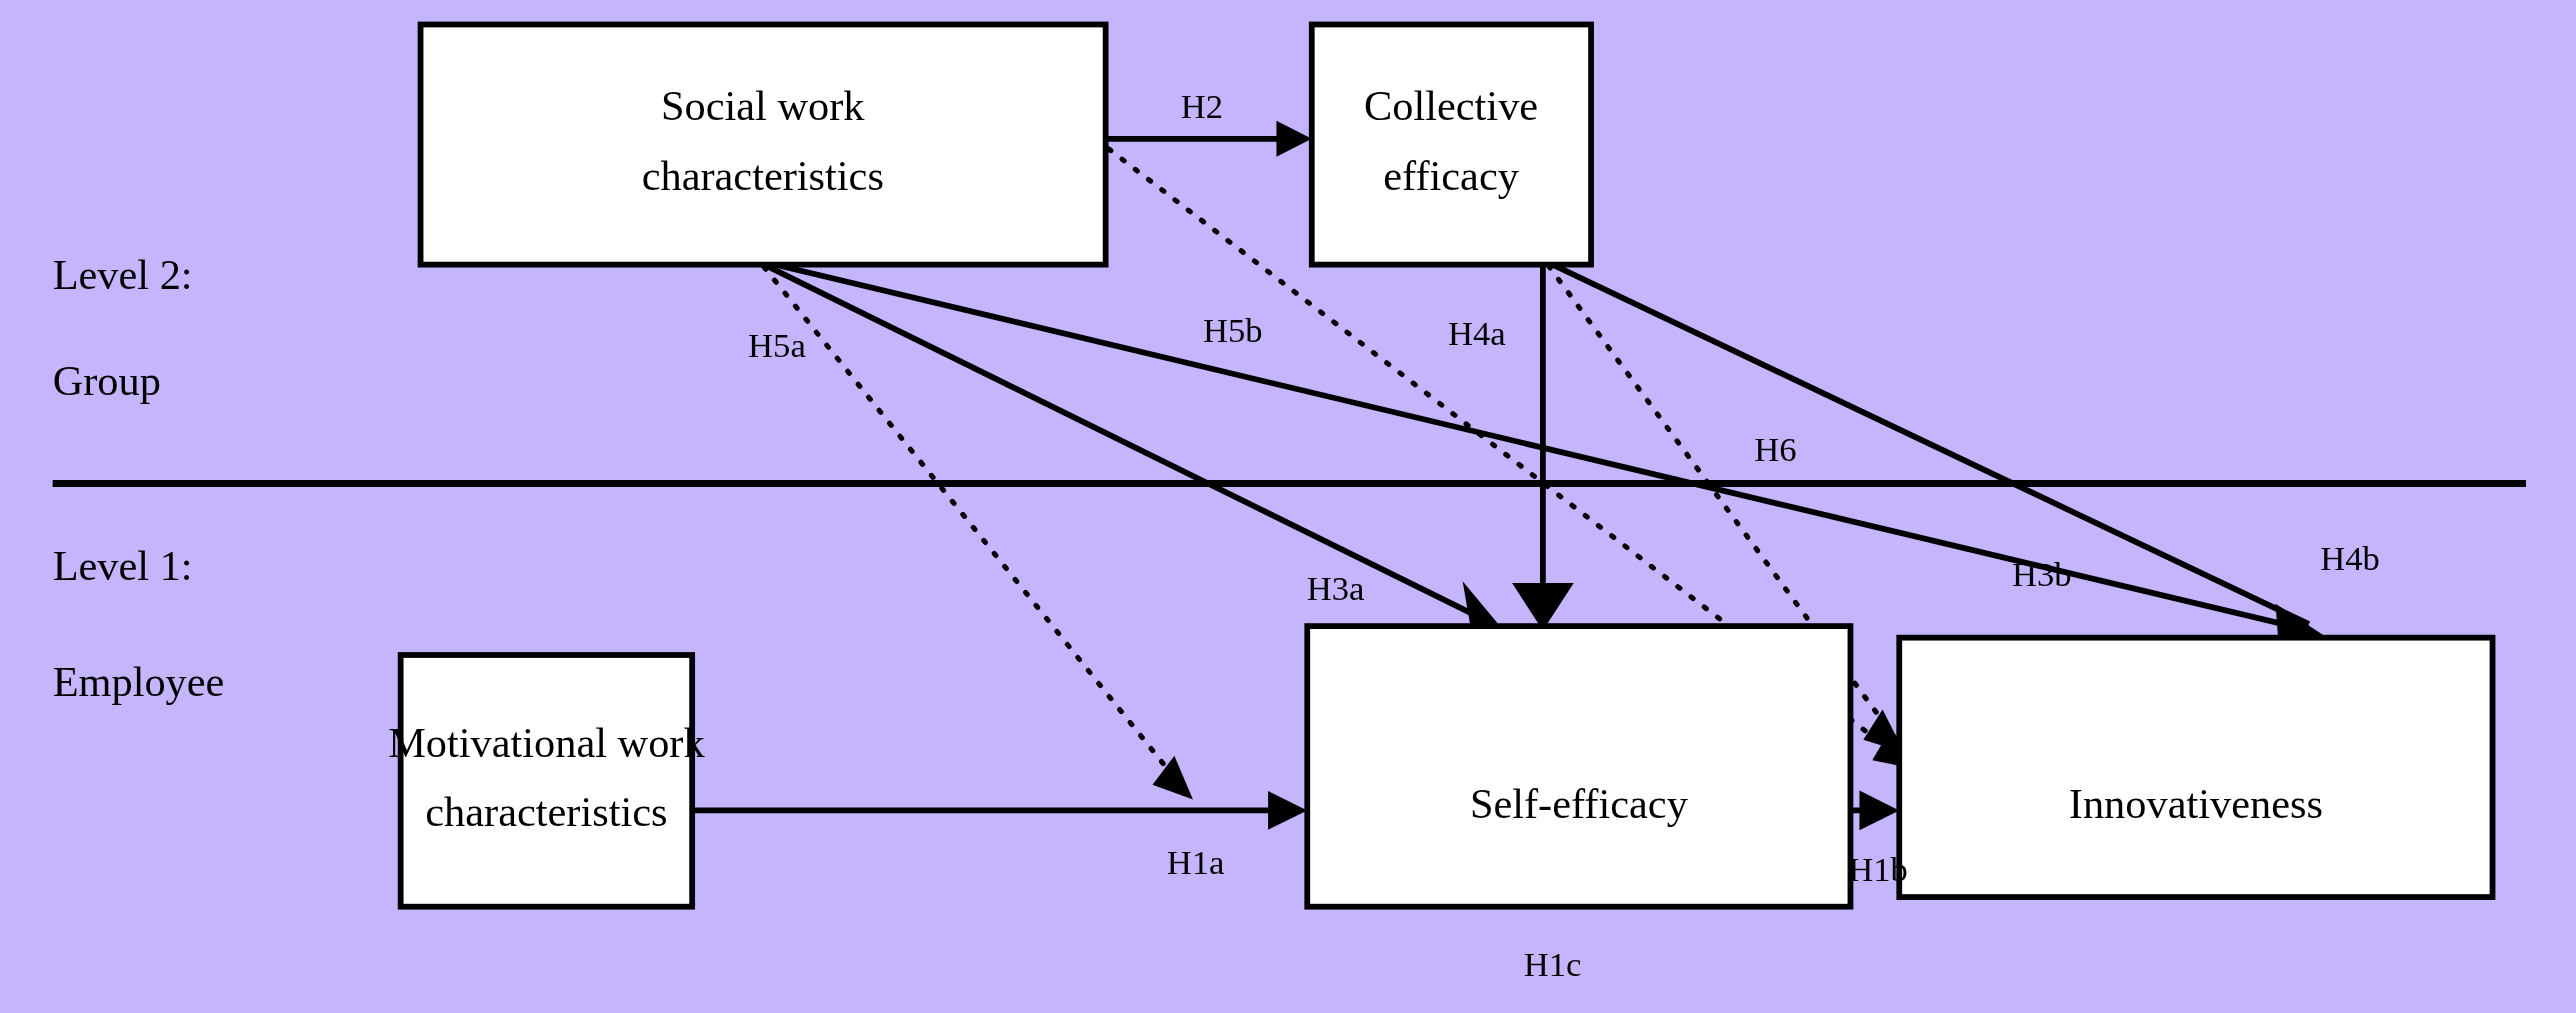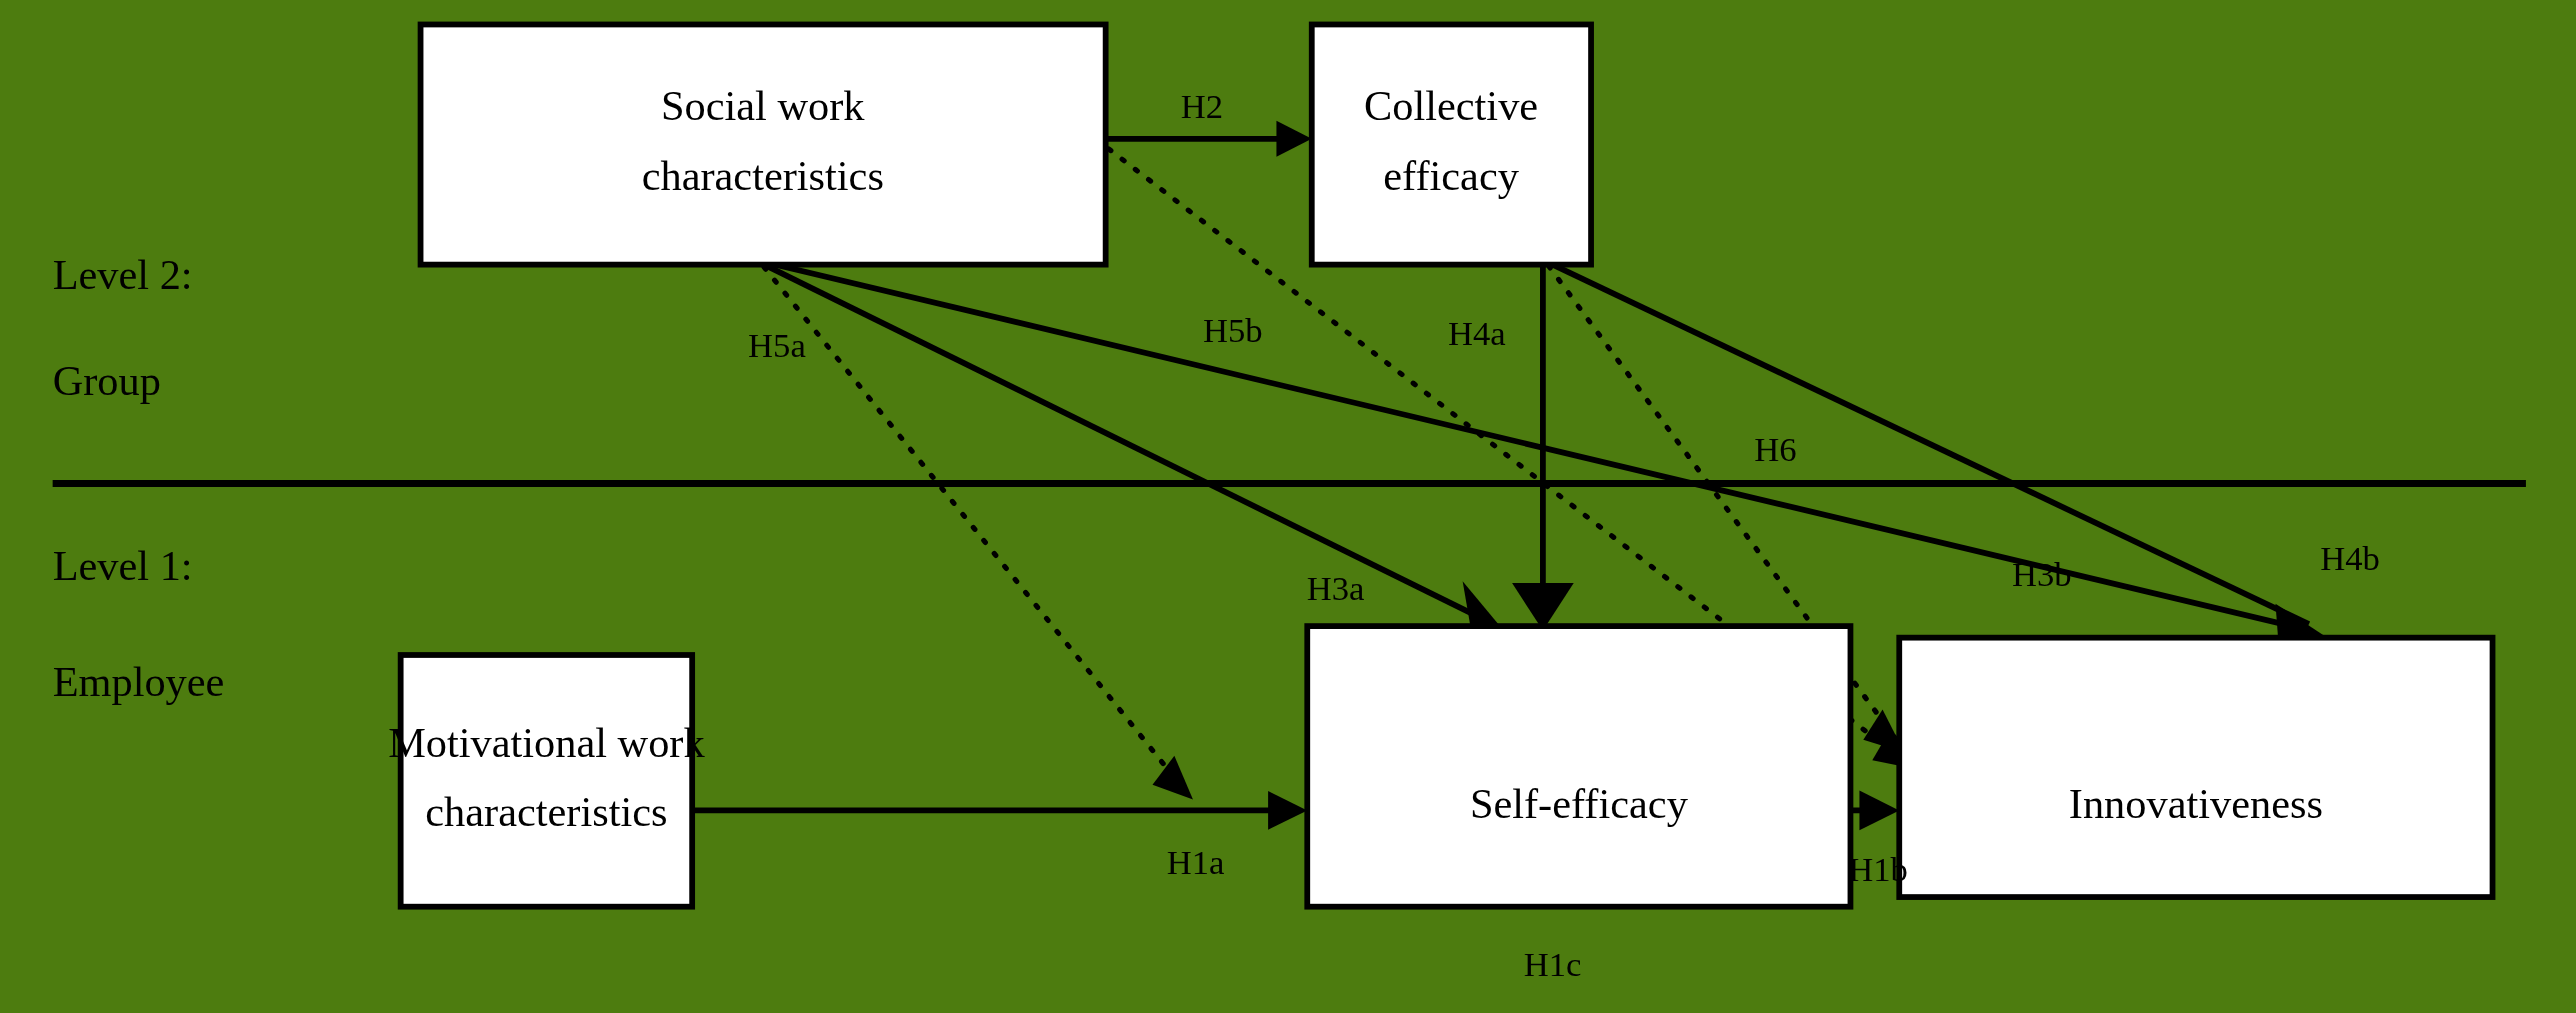--- a/index.html
+++ b/index.html
@@ -4,21 +4,21 @@
 <style>
   html, body {
     margin: 0;
     padding: 0;
     background: #ffffff;
   }
   #canvas {
     position: relative;
     width: 2576px;
     height: 1014px;
-    background: #4d7c0f;
+    background: #c4b5fd;
     font-family: "Liberation Serif", "DejaVu Serif", serif;
     overflow: hidden;
   }
   svg#diagram {
     position: absolute;
     left: 0;
     top: 0;
     width: 2576px;
     height: 1014px;
   }

